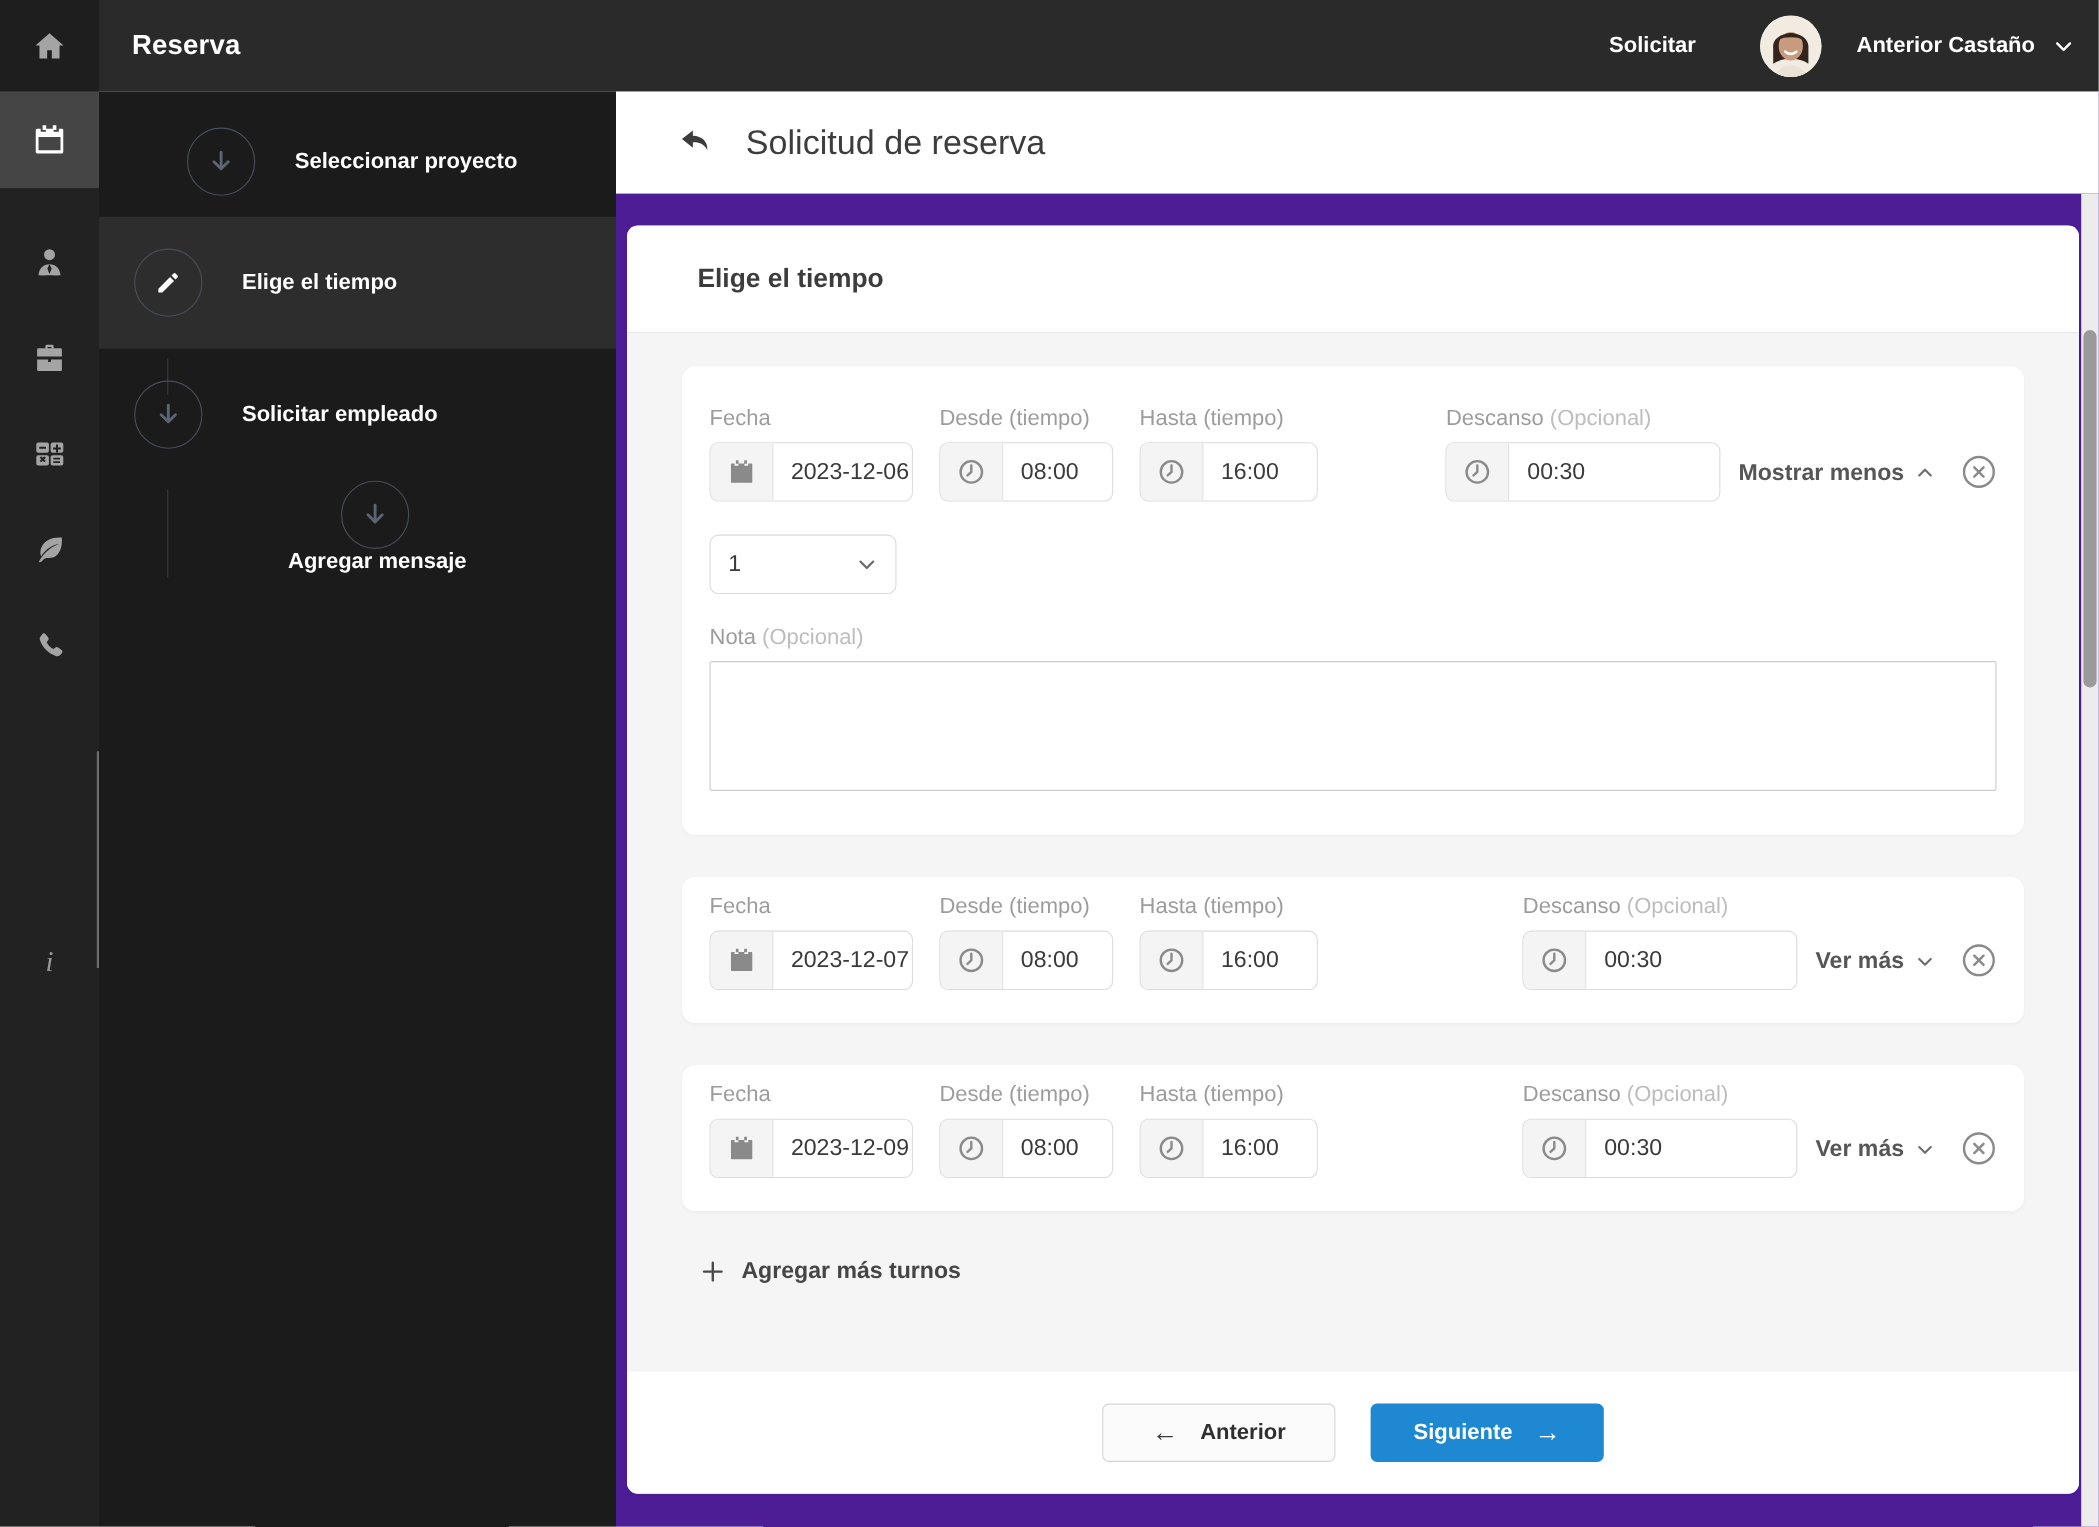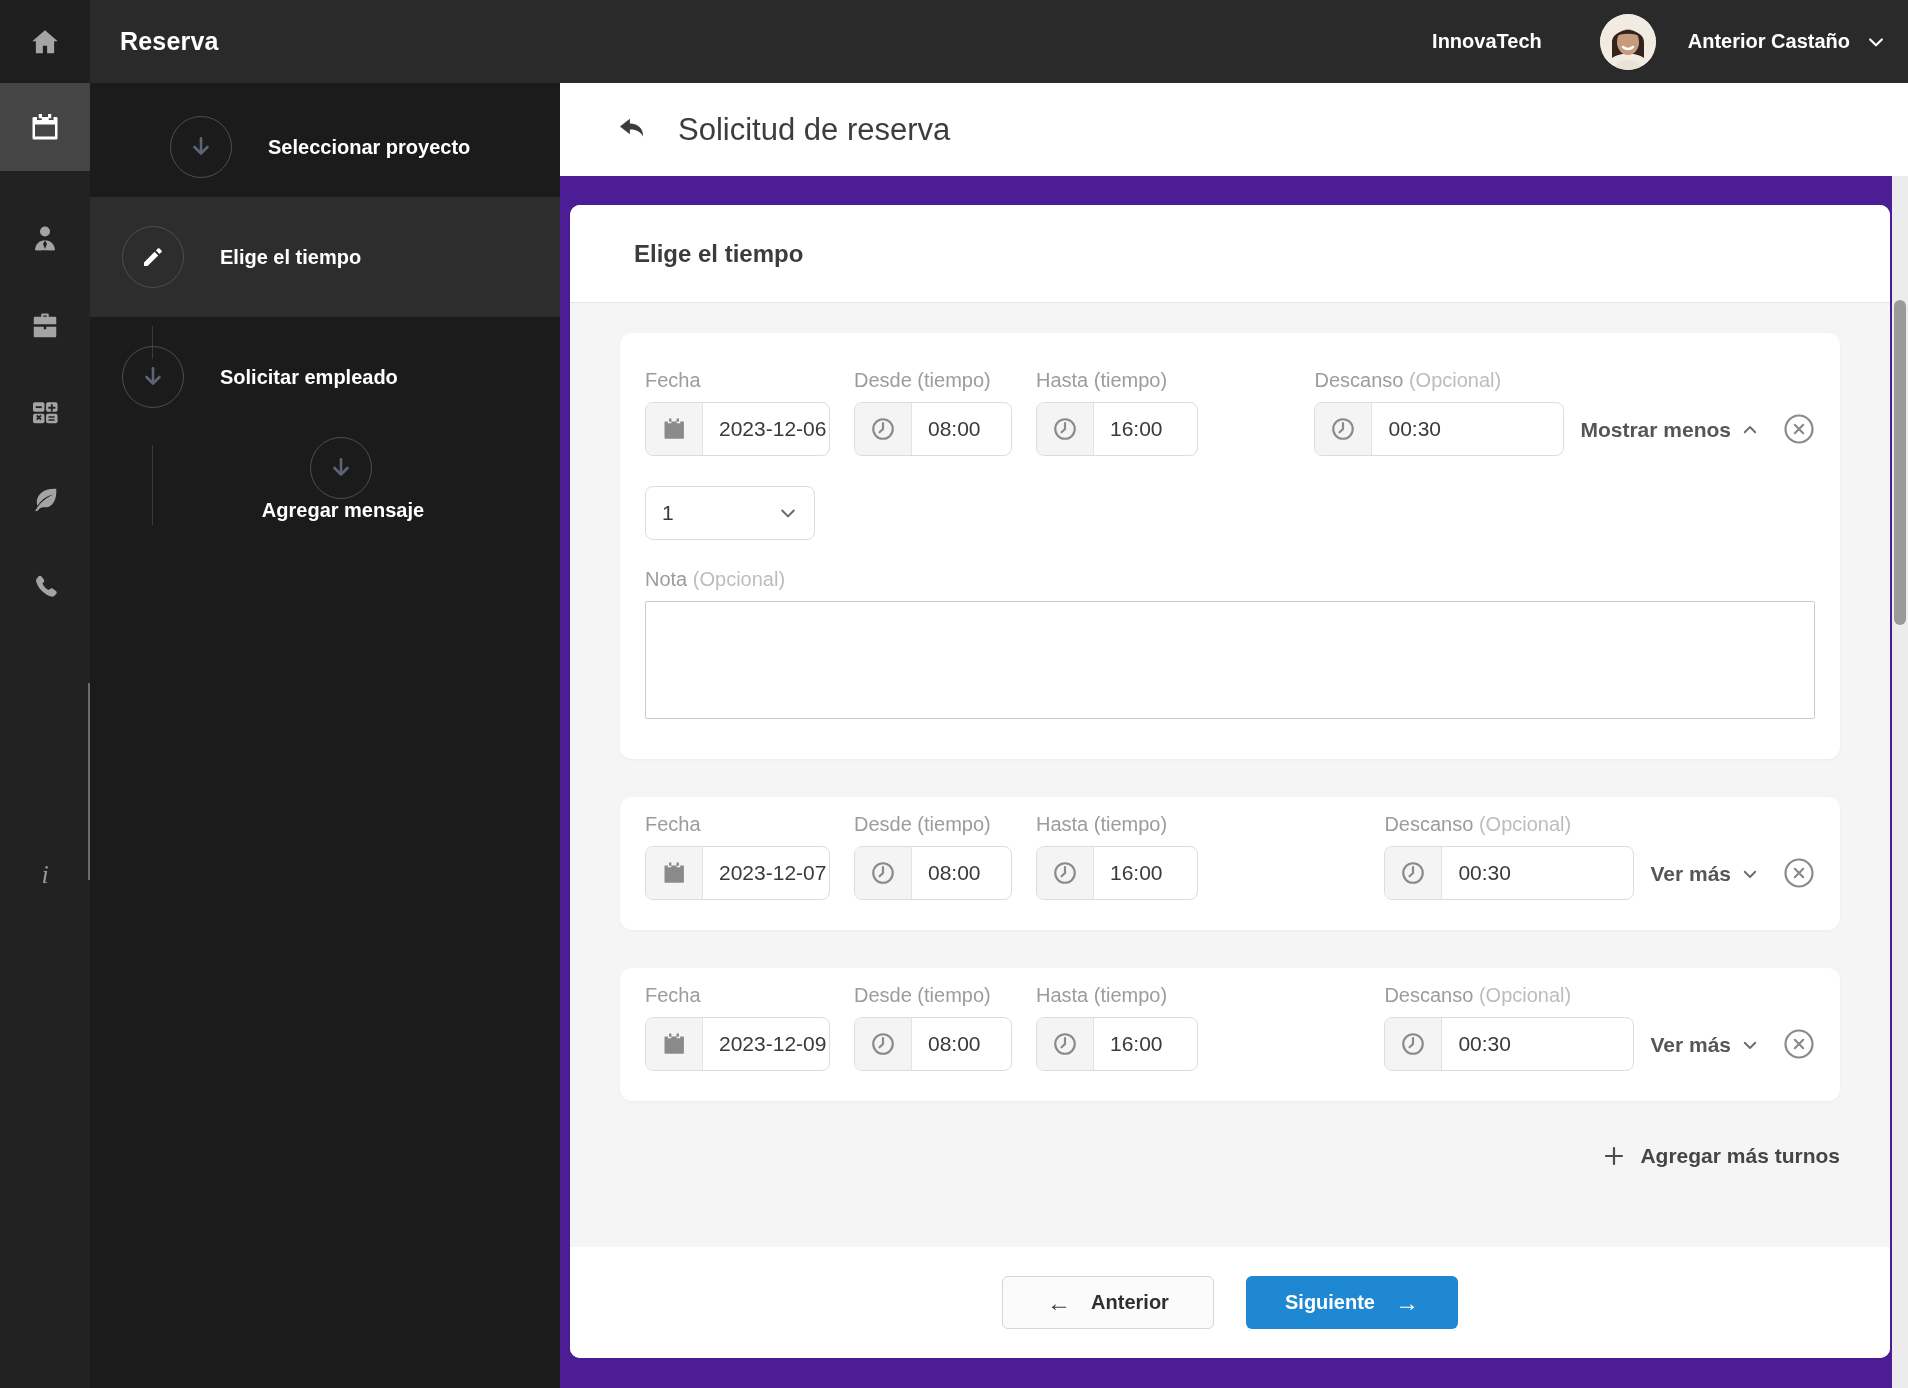--- a/index.html
+++ b/index.html
@@ -65,21 +65,21 @@
   .close-btn{margin-left:24px;margin-bottom:11px;width:32px;height:32px;color:#8a8a8a;cursor:pointer;display:flex;}
   
   .emp-group{margin-top:30px;}
   .select-box{display:flex;align-items:center;width:170px;height:54px;border:1px solid #dcdcdc;border-radius:8px;
     background:#fff;box-sizing:border-box;padding:0 16px;font-size:21px;color:#3a3a3a;cursor:pointer;}
   .select-box .sel-caret{margin-left:auto;color:#6a6a6a;display:flex;}
   .nota-group{margin-top:28px;}
   .nota-textarea{width:100%;height:118px;border:1px solid #ccc;background:#fff;box-sizing:border-box;resize:none;
     font-family:"Liberation Sans",sans-serif;font-size:20px;color:#3a3a3a;padding:10px 14px;border-radius:2px;outline:none;}
   
-  .add-more{display:flex;align-items:center;color:#454545;margin:0 0 0 16px;cursor:pointer;height:34px;justify-content:flex-end;}
+  .add-more{display:flex;align-items:center;color:#454545;margin:0 0 0 16px;cursor:pointer;height:34px;}
   .add-more .plus{display:flex;margin-right:14px;color:#4a4a4a;}
   .add-more-label{font-size:21px;font-weight:bold;}
   
   .card-footer{position:absolute;left:0;bottom:0;width:100%;height:111px;background:#fff;display:flex;align-items:center;justify-content:center;}
   .btn{height:53px;border-radius:6px;display:flex;align-items:center;justify-content:center;font-size:20px;font-weight:bold;
     box-sizing:border-box;cursor:pointer;}
   .btn-prev{width:212px;background:#fbfbfb;border:1px solid #d6d6d6;color:#2f2f2f;}
   .btn-prev .arr{margin-right:20px;font-weight:normal;font-size:24px;color:#3a3a3a;}
   .btn-next{width:212px;border:none;color:#fff;margin-left:32px;}
   .btn-next .arr{margin-left:20px;font-weight:normal;font-size:24px;}
@@ -94,21 +94,21 @@
 <div class="topbar">
   <div class="topbar-railcell">
     <span>
       <svg width="30" height="30" viewBox="0 0 24 24" fill="#a4a4a4">
           <path d="M12 2.6 1.8 11.4h2.9V21h5.6v-6h3.4v6h5.6v-9.6h2.9z"></path>
         </svg>
     </span>
   </div>
   <div class="topbar-title">Reserva</div>
   <div class="topbar-right">
-    <div class="company">InnovaTech</div>
+    <div class="company">Solicitar</div>
     <div class="avatar">
       <svg width="56" height="56" viewBox="0 0 56 56">
         <circle cx="28" cy="28" r="28" fill="#f1ebe2"></circle>
         <path d="M12 30 C10 12 46 12 44 30 L44 44 C36 38 20 38 12 44 Z" fill="#33241d"></path>
         <ellipse cx="28" cy="28" rx="11" ry="13" fill="#c99b7e"></ellipse>
         <path d="M17 22 C20 14 36 14 39 22 C34 19 22 19 17 22Z" fill="#33241d"></path>
         <path d="M14 56 C16 42 40 42 42 56 Z" fill="#e9e2d6"></path>
         <path d="M23 33 q5 4 10 0" stroke="#fff" stroke-width="2.4" fill="none" stroke-linecap="round"></path>
       </svg>
     </div>

